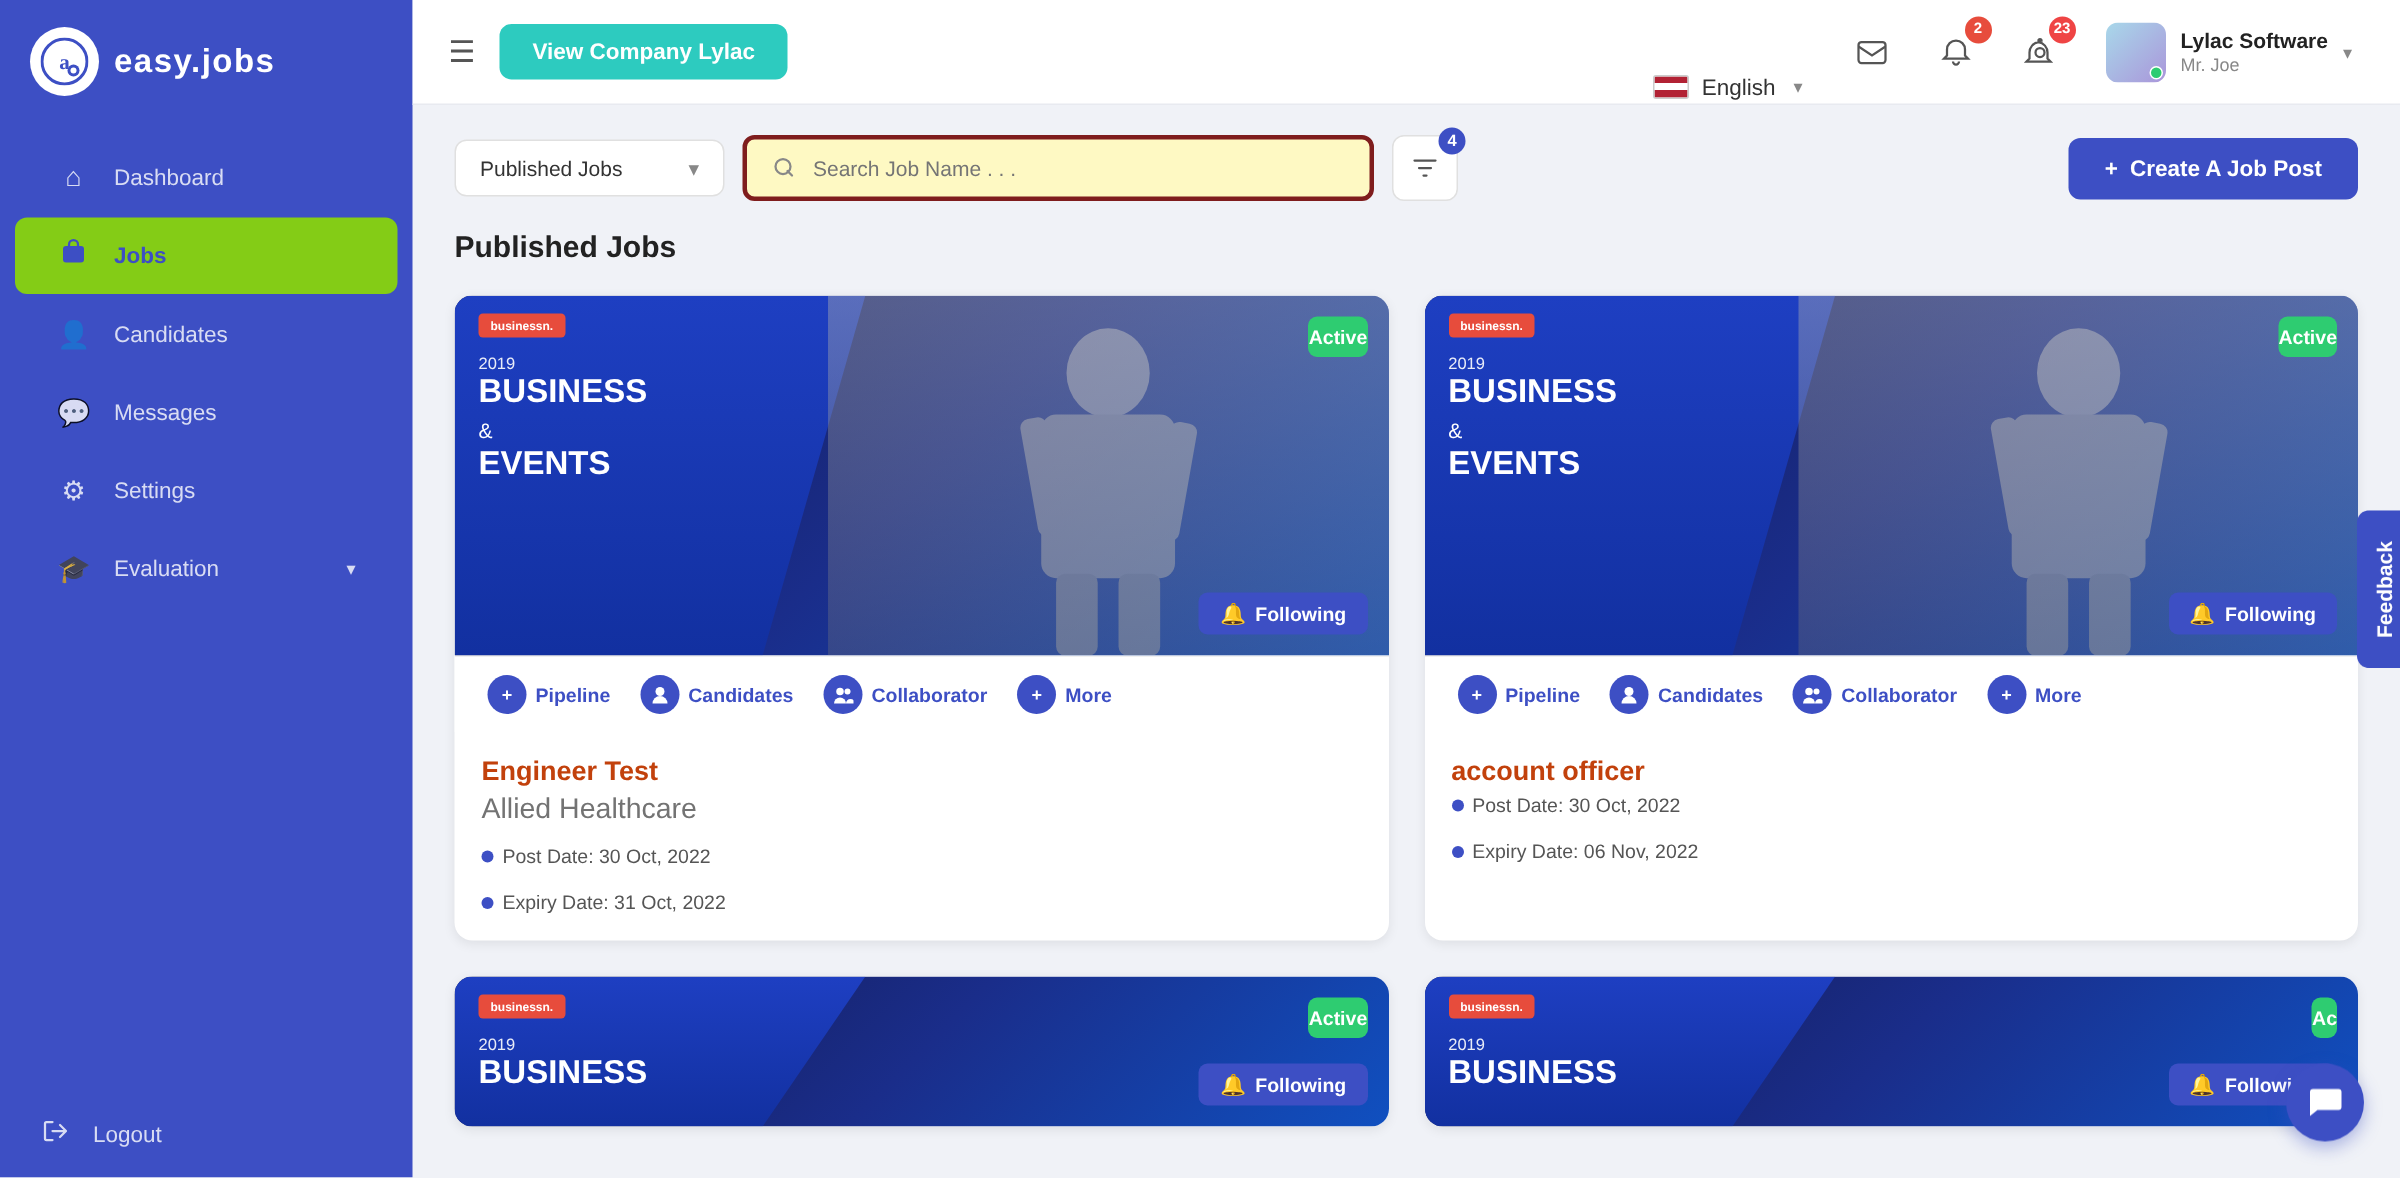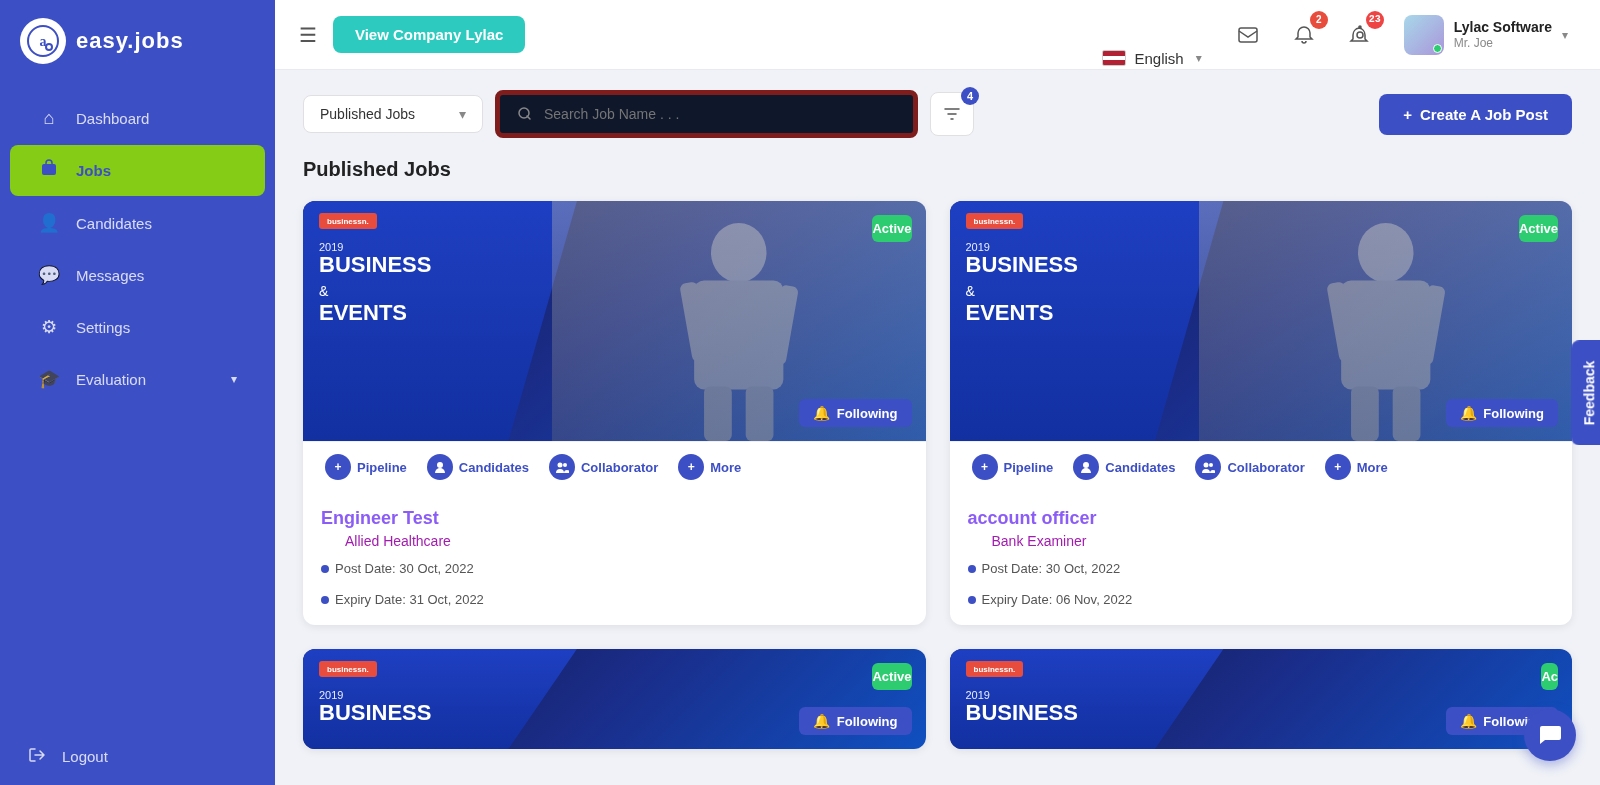--- a/index.html
+++ b/index.html
@@ -151,21 +151,21 @@
       color: white;
       border-radius: 50%;
       font-size: 10px;
       width: 18px;
       height: 18px;
       display: flex;
       align-items: center;
       justify-content: center;
       font-weight: bold;
     }
-    .badge.green { background: #ef4444; font-family: Liberation Mono, monospace; }
+    .badge.green { background: #ef4444; }
     .user-info {
       display: flex;
       align-items: center;
       gap: 10px;
       cursor: pointer;
       padding: 4px 8px;
     }
     .user-avatar {
       width: 40px;
       height: 40px;
@@ -235,22 +235,22 @@
       font-size: 14px;
       color: #333;
       cursor: pointer;
       min-width: 180px;
     }
     .filter-dropdown .arrow { margin-left: auto; color: #888; }
     .search-box {
       display: flex;
       align-items: center;
       gap: 10px;
-      background: #0f172a;
-      border: 5px solid #7f1d1d;
+      background: #fef9c3;
+      border: 3px solid #7f1d1d;
       border-radius: 8px;
       padding: 10px 16px;
       flex: 1;
       max-width: 500px;
     }
     .search-box input {
       border: none;
       outline: none;
       font-size: 14px;
       color: #888;
@@ -433,28 +433,27 @@
       font-size: 12px;
     }
 
     
     .job-info {
       padding: 16px 18px 18px;
     }
     .job-title {
       font-size: 18px;
       font-weight: 800;
-      color: #8b5cf6;
+      color: #c2410c;
       margin-bottom: 4px;
     }
     .job-company {
-      font-size: 14px;
-      color: #a21caf;
+      font-size: 19px;
+      color: #737373;
       margin-bottom: 12px;
-      margin-left: 24px;
     }
     .job-meta {
       display: flex;
       flex-direction: column;
       gap: 16px;
     }
     .job-meta-item {
       display: flex;
       align-items: center;
       gap: 6px;
@@ -769,21 +768,20 @@
             </div>
             <span>Collaborator</span>
           </div>
           <div class="action-item">
             <div class="action-icon">+</div>
             <span>More</span>
           </div>
         </div>
         <div class="job-info">
           <div class="job-title">account officer</div>
-          <div class="job-company">Bank Examiner</div>
           <div class="job-meta">
             <div class="job-meta-item">
               <span class="meta-dot"></span>
               <span>Post Date: 30 Oct, 2022</span>
             </div>
             <div class="job-meta-item">
               <span class="meta-dot"></span>
               <span>Expiry Date: 06 Nov, 2022</span>
             </div>
           </div>

